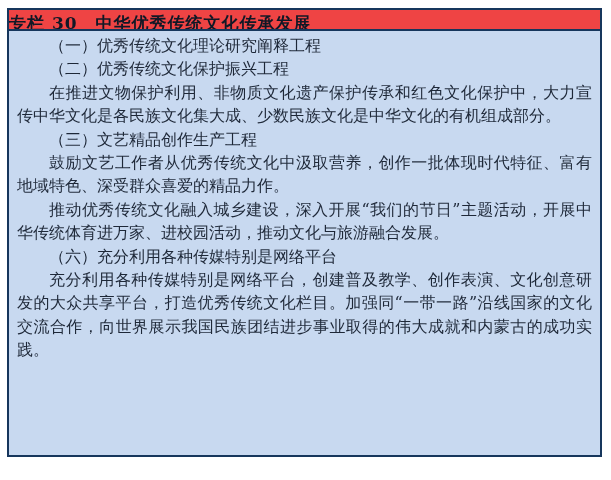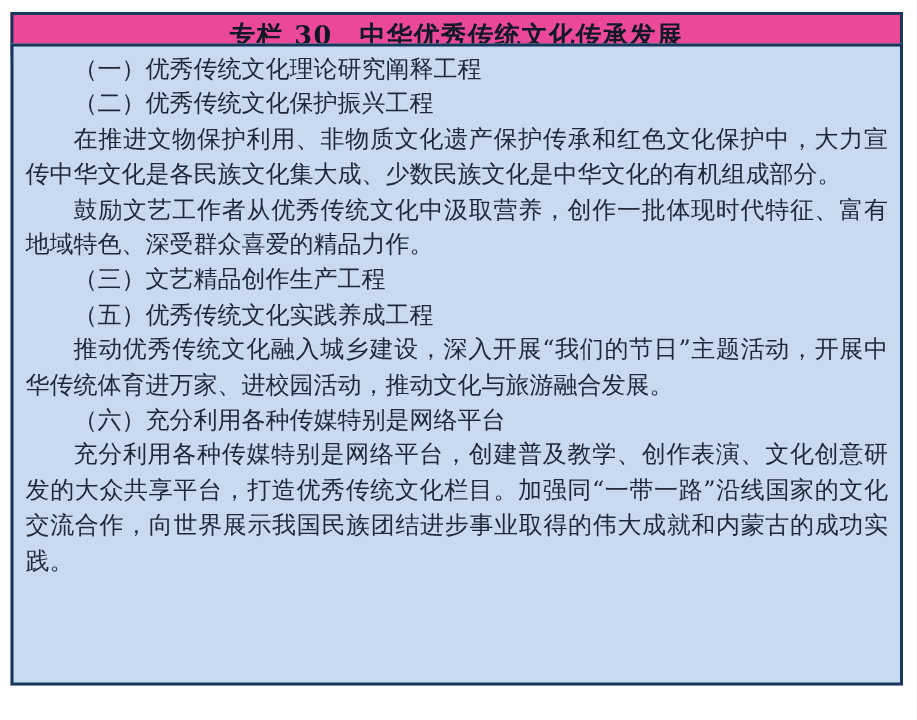--- a/index.html
+++ b/index.html
@@ -17,25 +17,25 @@
     height: 480px;
     background: #ffffff;
   }
   .panel-header {
     position: absolute;
     left: 7px;
     top: 8px;
     width: 595px;
     height: 30px;
     box-sizing: border-box;
-    background: #ec4899;
+    background: #ef4444;
     border: 2px solid #16365c;
     display: flex;
     align-items: center;
-    justify-content: center;
+    justify-content: flex-start;
   }
   .panel-title {
     font-size: 17px;
     font-weight: bold;
     color: #101826;
     letter-spacing: 1px;
     white-space: pre;
   }
   .panel-body {
     position: absolute;
@@ -64,21 +64,20 @@
 <div class="stage">
 
   <div class="panel-header">
     <span class="panel-title">专栏 30　中华优秀传统文化传承发展</span>
   </div>
 
   <div class="panel-body">
     <p>（一）优秀传统文化理论研究阐释工程</p>
     <p>（二）优秀传统文化保护振兴工程</p>
     <p>在推进文物保护利用、非物质文化遗产保护传承和红色文化保护中，大力宣传中华文化是各民族文化集大成、少数民族文化是中华文化的有机组成部分。</p>
+    <p>（三）文艺精品创作生产工程</p>
     <p>鼓励文艺工作者从优秀传统文化中汲取营养，创作一批体现时代特征、富有地域特色、深受群众喜爱的精品力作。</p>
-    <p>（三）文艺精品创作生产工程</p>
-    <p>（五）优秀传统文化实践养成工程</p>
     <p>推动优秀传统文化融入城乡建设，深入开展“我们的节日”主题活动，开展中华传统体育进万家、进校园活动，推动文化与旅游融合发展。</p>
     <p>（六）充分利用各种传媒特别是网络平台</p>
     <p>充分利用各种传媒特别是网络平台，创建普及教学、创作表演、文化创意研发的大众共享平台，打造优秀传统文化栏目。加强同“一带一路”沿线国家的文化交流合作，向世界展示我国民族团结进步事业取得的伟大成就和内蒙古的成功实践。</p>
   </div>
 
 </div>
 
 </body></html>

